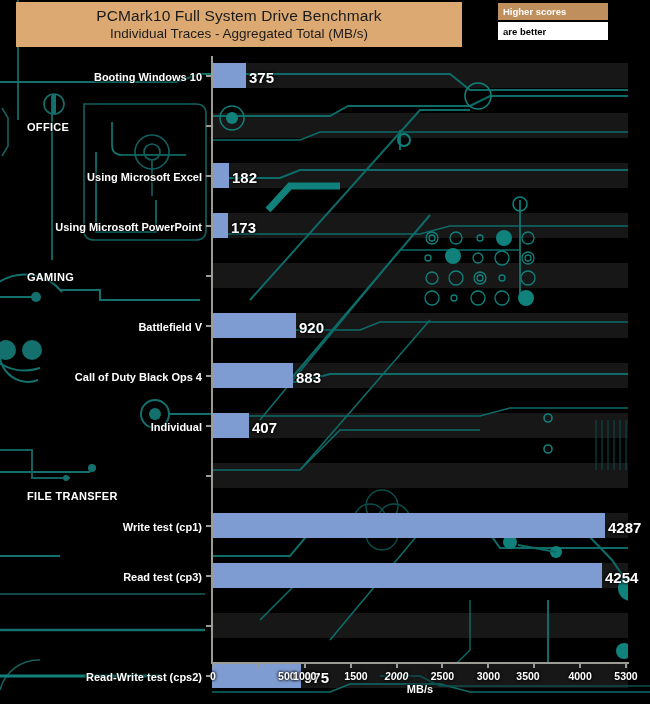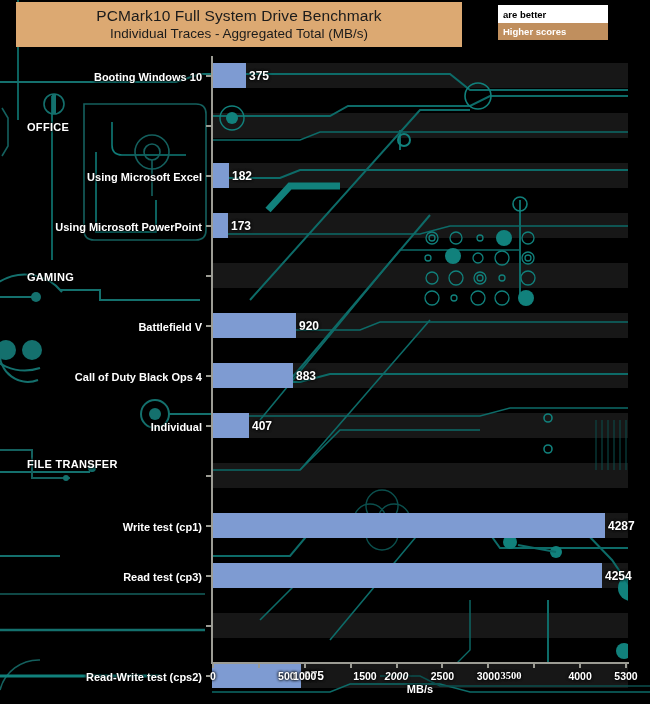--- a/index.html
+++ b/index.html
@@ -124,21 +124,21 @@
   .bar {
     position: absolute;
     left: 212px;
     top: 7px;
     height: 25px;
     background: #7e9bd2;
   }
   .bar-value {
     position: absolute;
     top: 13px;
-    font-size: 12px;
+    font-size: 15px;
     font-weight: bold;
     color: #ffffff;
     white-space: nowrap;
     text-shadow: 0 0 3px #000, 0 0 3px #000;
   }
 
   
   #y-axis {
     position: absolute;
     left: 211px; top: 56px;
@@ -352,22 +352,22 @@
     <path d="M0 676 L160 676" stroke="#11817c" stroke-width="3"></path>
   </g>
 </svg>
 
 <div id="title-banner">
   <div id="title-main">PCMark10 Full System Drive Benchmark</div>
   <div id="title-sub">Individual Traces - Aggregated Total (MB/s)</div>
 </div>
 
 <div id="legend">
+  <div id="legend-top">Higher scores</div>
   <div id="legend-bottom">are better</div>
-  <div id="legend-top">Higher scores</div>
 </div>
 
 <div id="rows">
     <div class="row" style="top: 56px;">
       <div class="row-label">Booting Windows 10</div>
       <div class="bar" style="width: 34px; background: rgb(126, 155, 210);"></div>
       <div class="bar-value" style="left: 249px;">375</div>
     </div>
     <div class="row category" style="top: 106px;">
       <div class="row-label">OFFICE</div>
@@ -393,21 +393,21 @@
     <div class="row" style="top: 356px;">
       <div class="row-label">Call of Duty Black Ops 4</div>
       <div class="bar" style="width: 81px; background: rgb(126, 155, 210);"></div>
       <div class="bar-value" style="left: 296px;">883</div>
     </div>
     <div class="row" style="top: 406px;">
       <div class="row-label">Individual</div>
       <div class="bar" style="width: 37px; background: rgb(126, 155, 210);"></div>
       <div class="bar-value" style="left: 252px;">407</div>
     </div>
-    <div class="row category" style="top: 443px;">
+    <div class="row category" style="top: 475px;">
       <div class="row-label">FILE TRANSFER</div>
     </div>
     <div class="row" style="top: 506px;">
       <div class="row-label">Write test (cp1)</div>
       <div class="bar" style="width: 393px; background: rgb(126, 155, 210);"></div>
       <div class="bar-value" style="left: 608px;">4287</div>
     </div>
     <div class="row" style="top: 556px;">
       <div class="row-label">Read test (cp3)</div>
       <div class="bar" style="width: 390px; background: rgb(126, 155, 210);"></div>
@@ -423,29 +423,29 @@
 <div id="y-axis"></div>
 <div id="x-axis"></div>
 <div id="axis-extras">
     <div class="x-tick" style="left: 212px;"></div>
     <div class="x-tick-label" style="left: 213px;">0</div>
     <div class="x-tick" style="left: 257.889px;"></div>
     <div class="x-tick-label" style="left: 258.889px; margin-left: 28px;">500</div>
     <div class="x-tick" style="left: 303.778px;"></div>
     <div class="x-tick-label" style="left: 304.778px;">1000</div>
     <div class="x-tick" style="left: 349.667px;"></div>
-    <div class="x-tick-label" style="left: 365px;">1500</div>
+    <div class="x-tick-label" style="left: 356px;">1500</div>
     <div class="x-tick" style="left: 395.556px;"></div>
     <div class="x-tick-label" style="left: 396.556px; font-style: italic;">2000</div>
     <div class="x-tick" style="left: 441.444px;"></div>
     <div class="x-tick-label" style="left: 442.444px;">2500</div>
     <div class="x-tick" style="left: 487.333px;"></div>
     <div class="x-tick-label" style="left: 488.333px;">3000</div>
     <div class="x-tick" style="left: 533.222px;"></div>
-    <div class="x-tick-label" style="left: 511px; font-family: Liberation Serif, serif;">3500</div>
+    <div class="x-tick-label" style="left: 528px;">3500</div>
     <div class="x-tick" style="left: 579.111px;"></div>
     <div class="x-tick-label" style="left: 580.111px;">4000</div>
     <div class="x-tick" style="left: 625px;"></div>
     <div class="x-tick-label" style="left: 626px;">5300</div>
   </div>
 <div id="x-axis-title">MB/s</div>
 
 <div class="y-tick" style="top: 75px;"></div>
 <div class="y-tick" style="top: 125px;"></div>
 <div class="y-tick" style="top: 175px;"></div>

